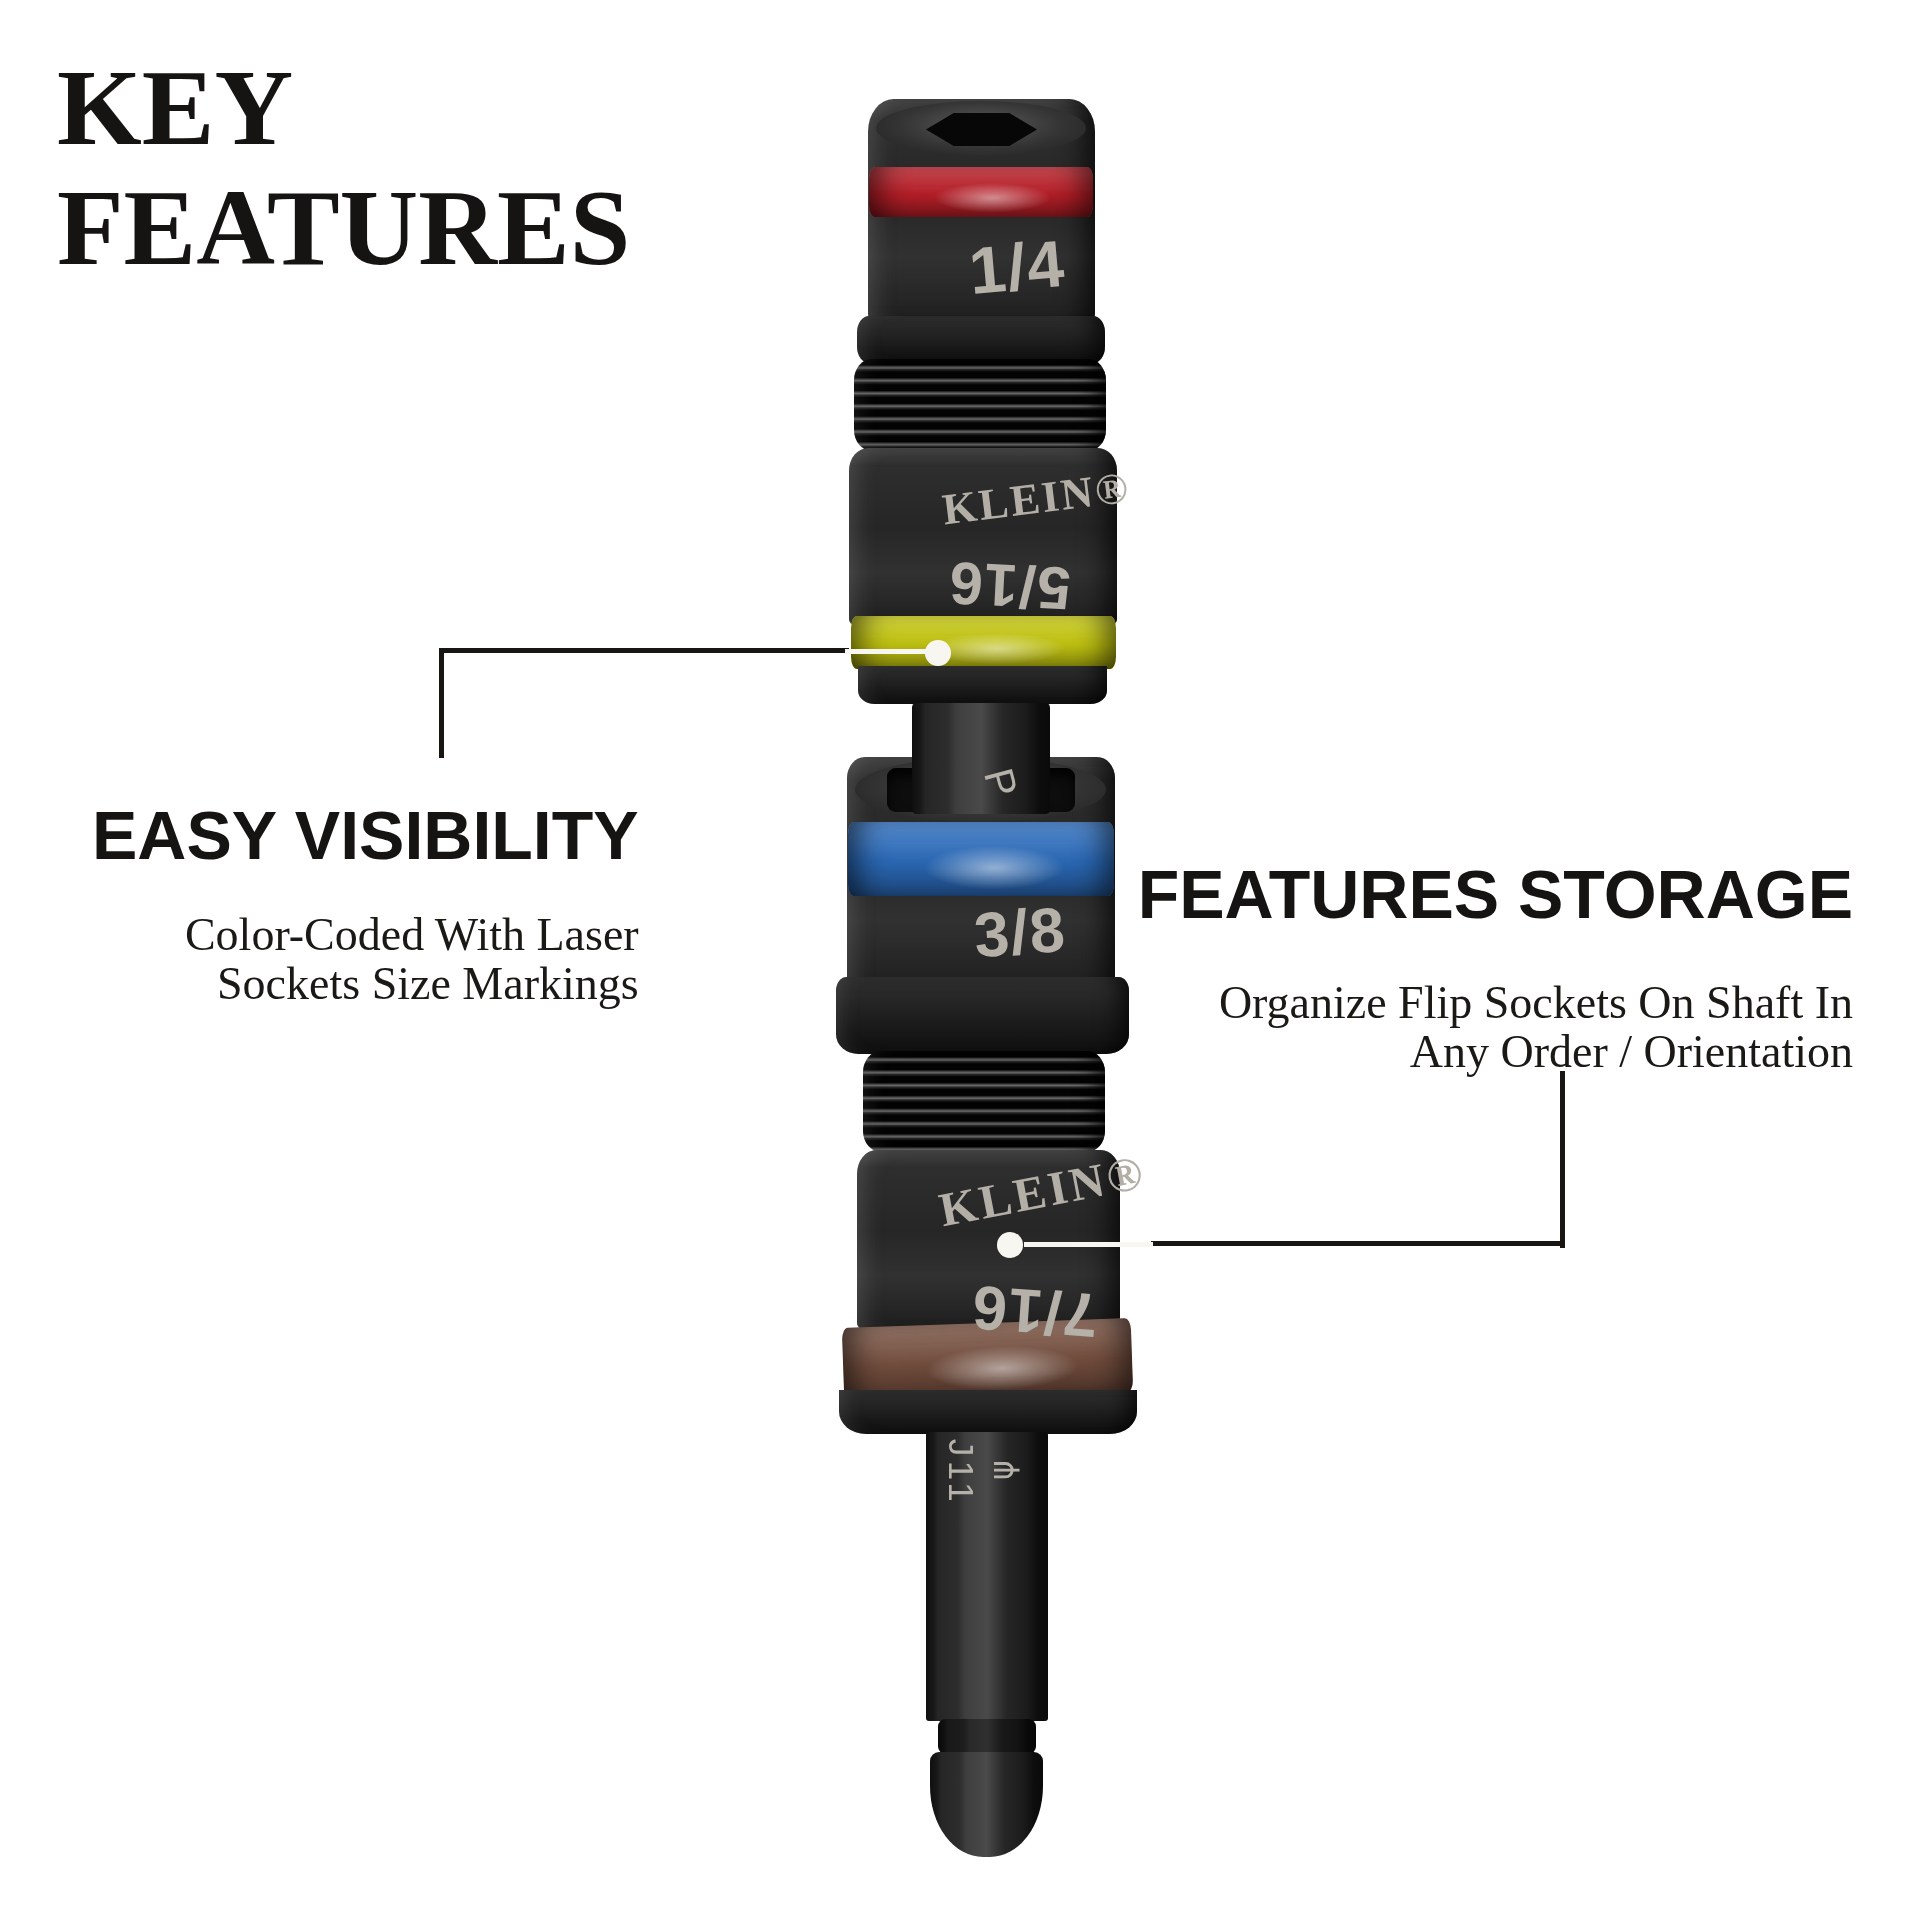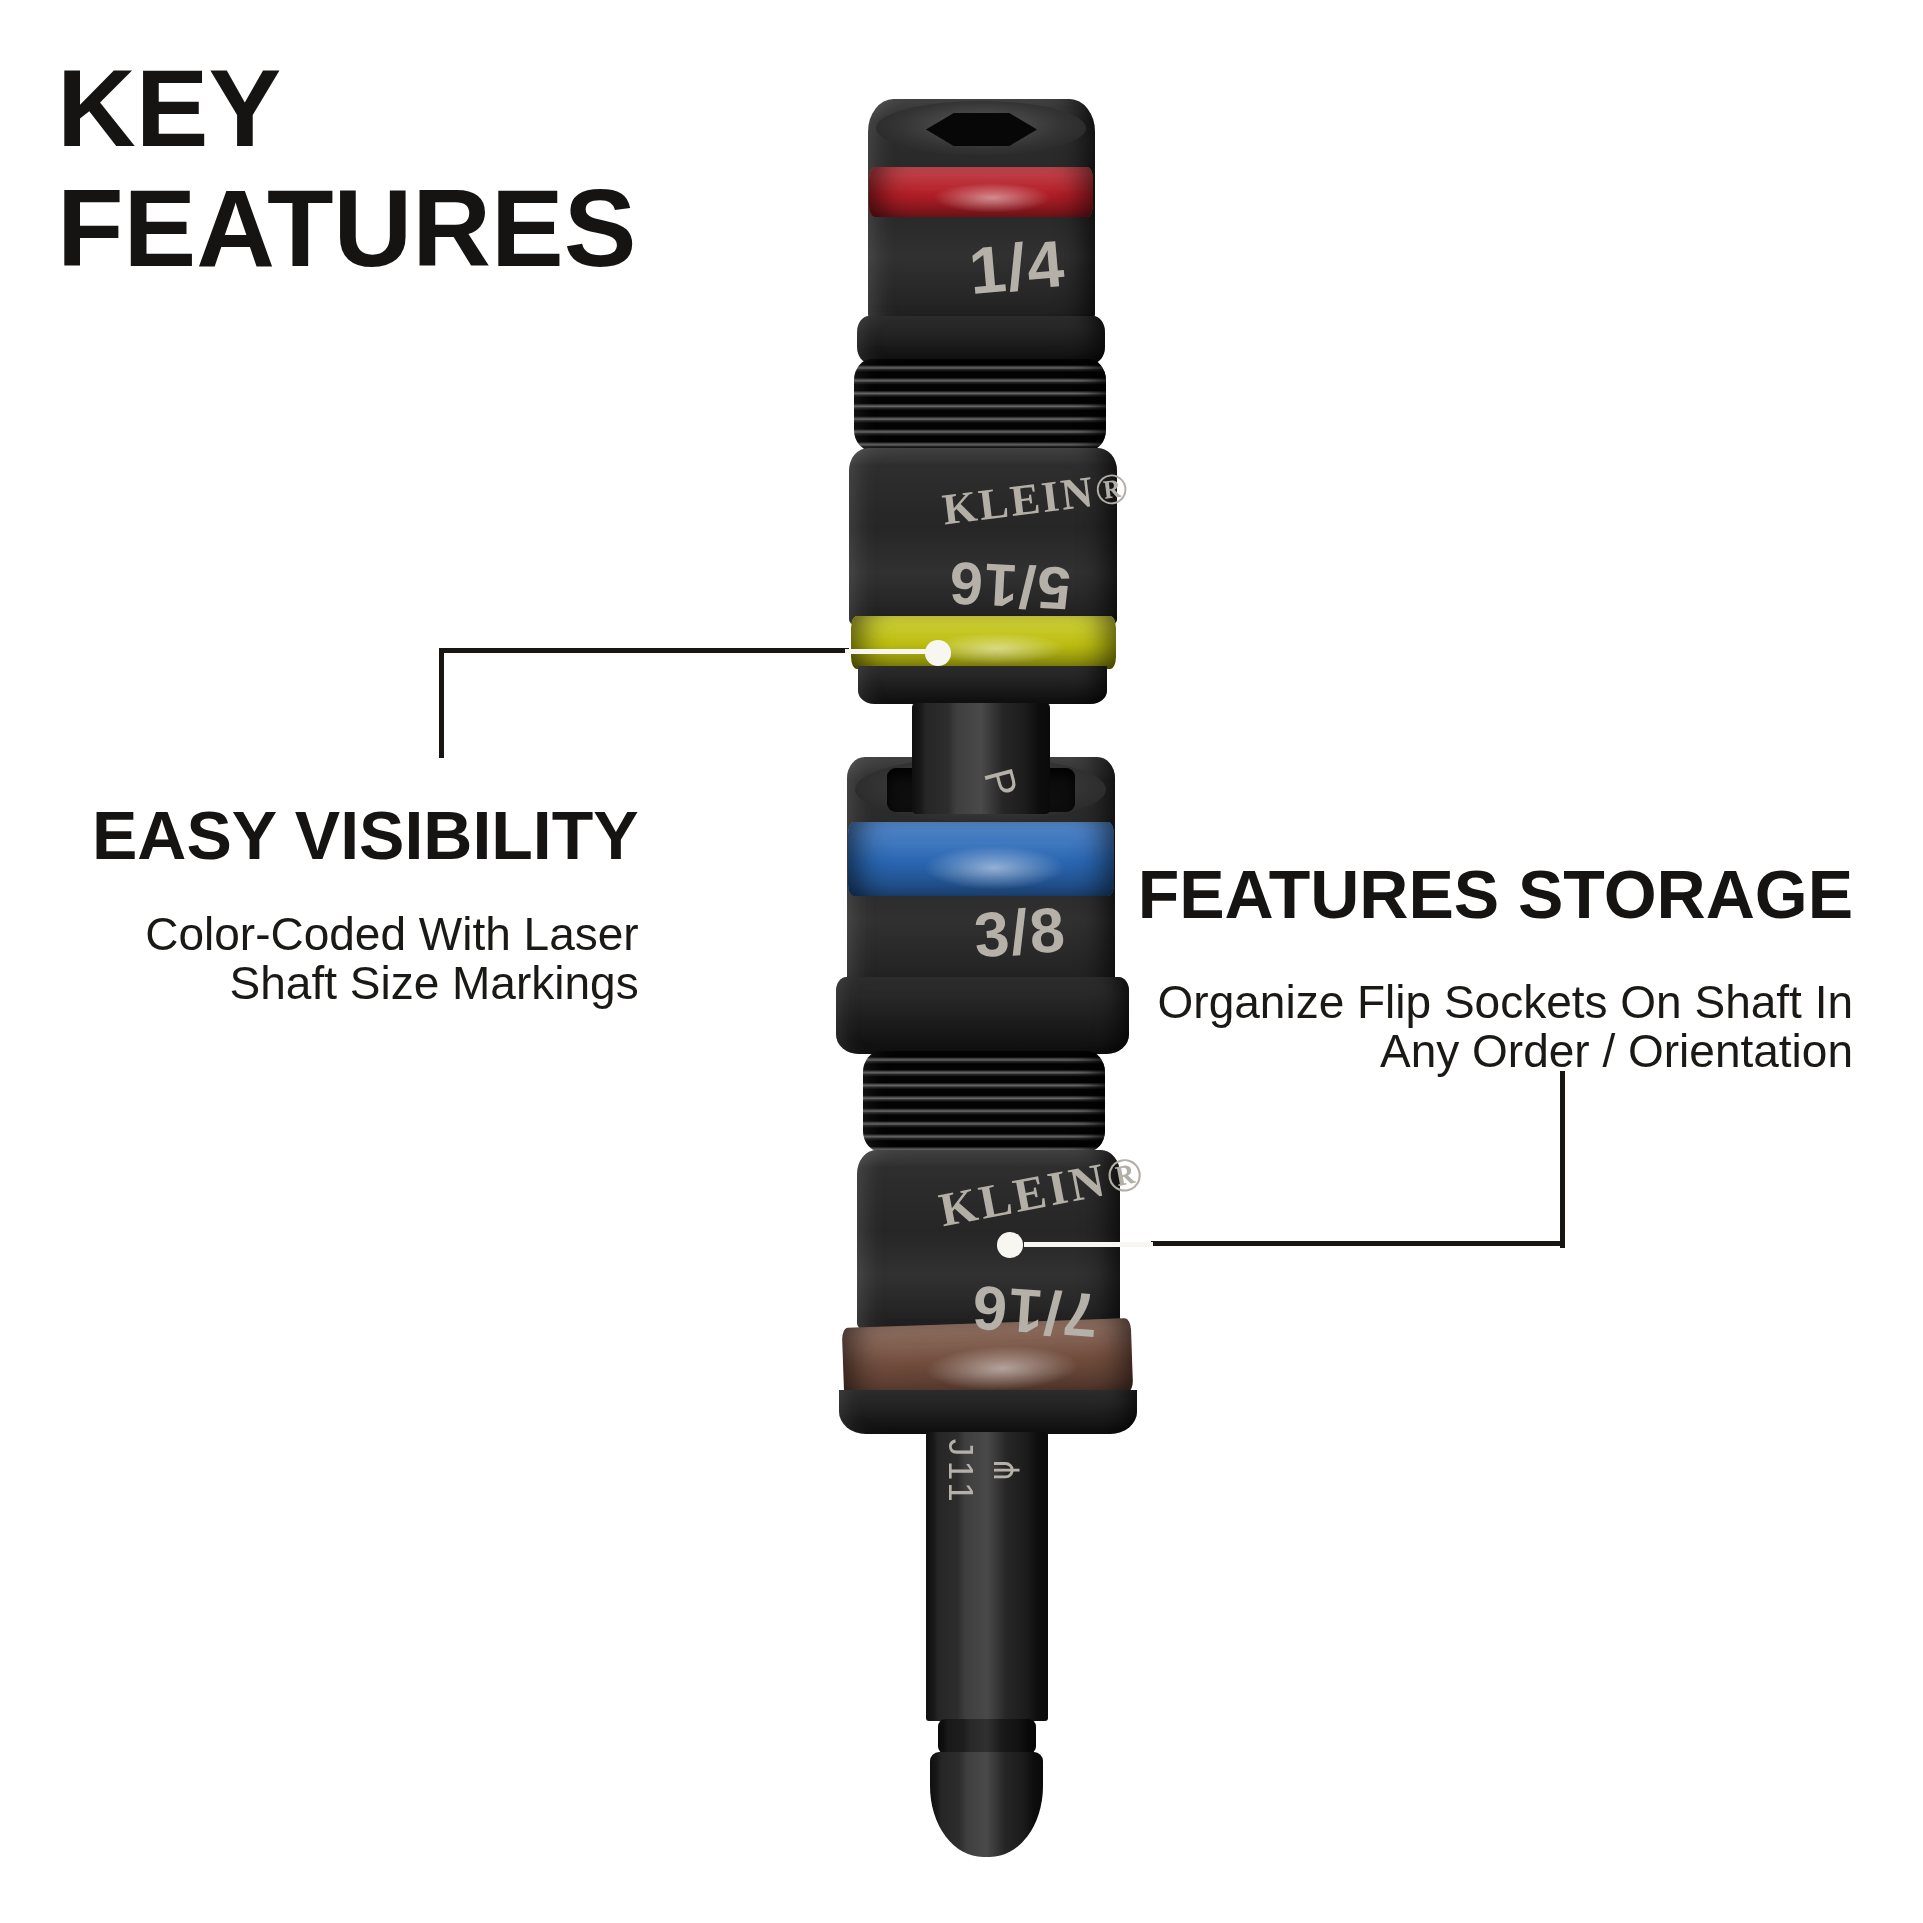--- a/index.html
+++ b/index.html
@@ -1,18 +1,18 @@
 <!DOCTYPE html>
 <html style="font-size:12px"><head>
 <meta charset="utf-8">
 <style>
   html,body{margin:0;padding:0;background:#fff;}
   .canvas{position:relative;width:1924px;height:1924px;background:#ffffff;overflow:hidden;
           font-family:"Liberation Sans", sans-serif;color:#161412;}
-  .prelines{white-space:pre-line;}
+  .prelines{white-space:pre-line;font-family:Liberation Serif, serif;}
 
   
   .page-title{position:absolute;left:57px;top:48px;font-size:109px;line-height:120px;
               font-weight:700;letter-spacing:0;}
   .feature{position:absolute;}
   .feature h2{margin:0;font-size:68px;line-height:1;font-weight:700;}
   .feature p{margin:0;font-size:46px;line-height:49px;font-weight:400;color:#1b1916;}
   .feature-left{left:92px;top:801px;text-align:right;}
   .feature-left p{margin-top:41px;}
   .feature-right{right:71px;top:860px;text-align:right;}
@@ -50,21 +50,21 @@
 <body>
 
 <div class="canvas">
 
   <div class="page-title prelines">KEY
 FEATURES</div>
 
   <section class="feature feature-left">
     <h2>EASY VISIBILITY</h2>
     <p class="prelines">Color-Coded With Laser
-Shaft Size Markings</p>
+Sockets Size Markings</p>
   </section>
 
   <section class="feature feature-right">
     <h2>FEATURES STORAGE</h2>
     <p class="prelines">Organize Flip Sockets On Shaft In
 Any Order / Orientation</p>
   </section>
 
   <div class="cline" style="left:439px;top:648px;width:5.3px;height:110px;"></div>
   <div class="cline" style="left:439px;top:648px;width:410px;height:5.3px;"></div>

